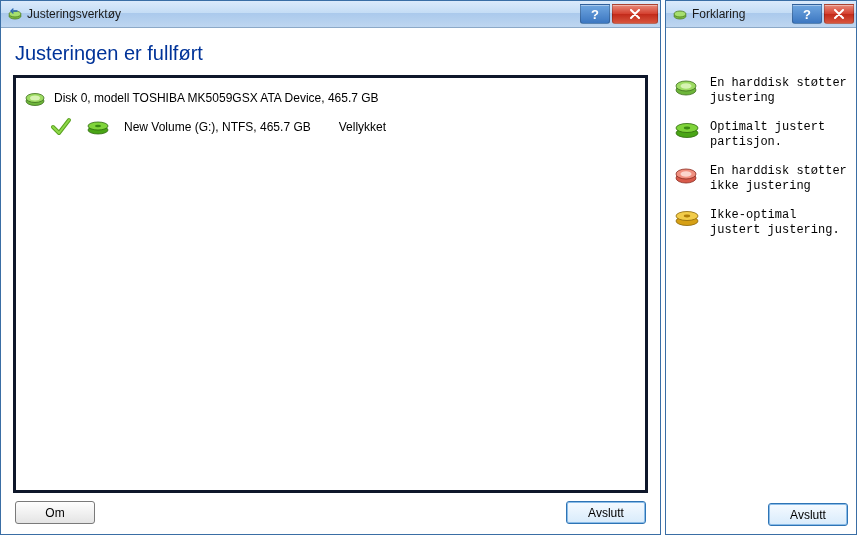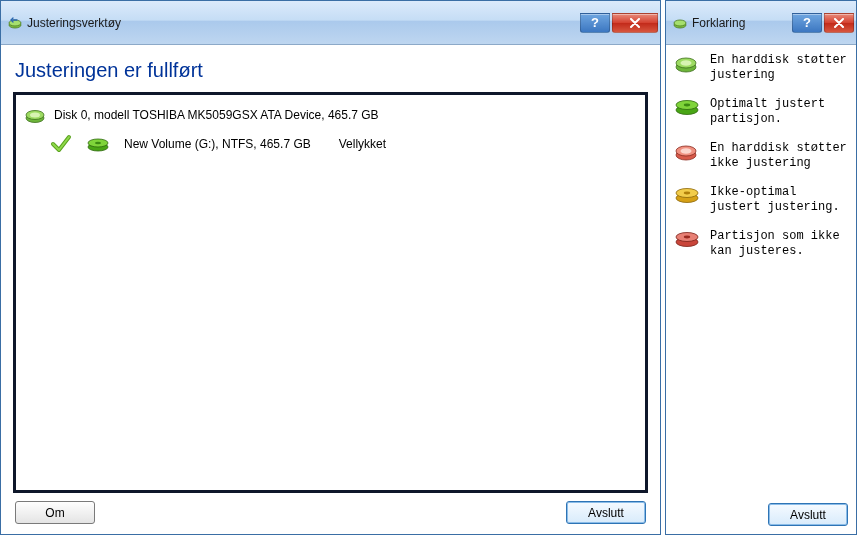--- a/index.html
+++ b/index.html
@@ -12,23 +12,23 @@
     overflow: hidden;
     display: flex;
   }
   .window {
     border: 1px solid #3a6ea5;
     display: flex;
     flex-direction: column;
     background: #fff;
   }
   .main-window { width: 661px; height: 535px; margin-right: 4px; }
-  .side-window { width: 192px; height: 535px; }
+  .side-window { width: 192px; height: 535px; gap: 40px; }
   .titlebar {
-    height: 44px;
+    height: 27px;
     background: linear-gradient(to bottom, #dbeafb 0%, #c5ddf5 45%, #aac9ec 46%, #bed6f0 100%);
     border-bottom: 1px solid #8ca9c8;
     display: flex;
     align-items: center;
     padding: 0 2px 0 6px;
     position: relative;
   }
   .titlebar .app-icon {
     width: 16px; height: 16px; margin-right: 4px;
     display: flex; align-items: center; justify-content: center;
@@ -235,27 +235,17 @@
     <div class="legend-item">
       <span class="icon-slot">
         <svg width="26" height="20" viewBox="0 0 26 20">
           <ellipse cx="13" cy="13" rx="11" ry="4.5" fill="#d6a015" stroke="#8a6408" stroke-width="0.8"></ellipse>
           <ellipse cx="13" cy="8" rx="11" ry="4.5" fill="#f2cc4a" stroke="#8a6408" stroke-width="0.8"></ellipse>
           <ellipse cx="13" cy="8" rx="3.2" ry="1.4" fill="#b07f0a"></ellipse>
         </svg>
       </span>
       <span class="txt">Ikke-optimal justert justering.</span>
     </div>
-    <div class="legend-item">
-      <span class="icon-slot">
-        <svg width="26" height="20" viewBox="0 0 26 20">
-          <ellipse cx="13" cy="13" rx="11" ry="4.5" fill="#c9453a" stroke="#7a1f17" stroke-width="0.8"></ellipse>
-          <ellipse cx="13" cy="8" rx="11" ry="4.5" fill="#e88075" stroke="#7a1f17" stroke-width="0.8"></ellipse>
-          <ellipse cx="13" cy="8" rx="3.2" ry="1.4" fill="#9a2b21"></ellipse>
-        </svg>
-      </span>
-      <span class="txt">Partisjon som ikke kan justeres.</span>
-    </div>
   </div>
   <div class="side-footer">
     <button class="btn default">Avslutt</button>
   </div>
 </div>
 
 </body></html>

